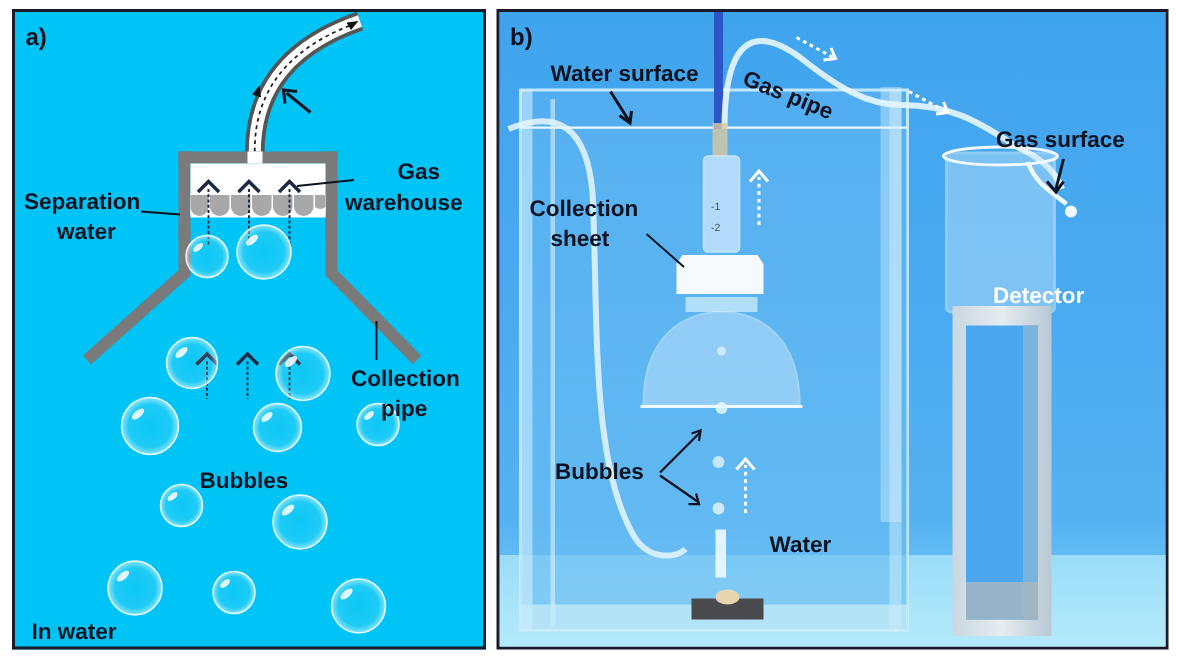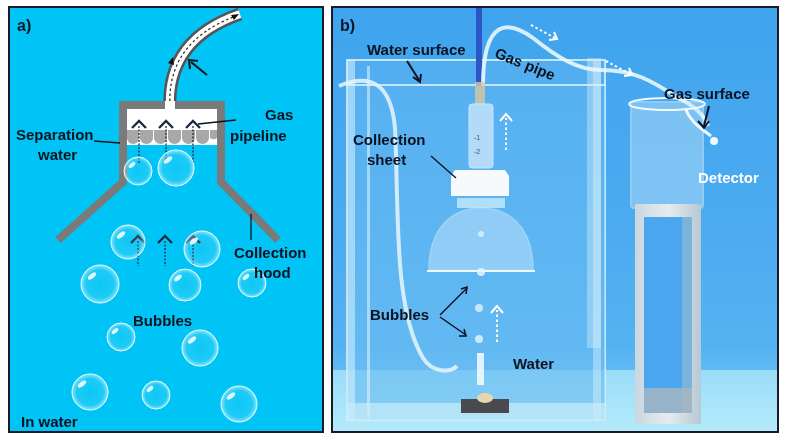--- a/index.html
+++ b/index.html
@@ -152,25 +152,25 @@
       <line x1="188" y1="116" x2="226" y2="112" stroke="#0b1320" stroke-width="1.3"></line>
 
       <line x1="84" y1="133" x2="110" y2="135" stroke="#0b1320" stroke-width="1.3"></line>
 
       <line x1="241" y1="206" x2="241" y2="232" stroke="#0b1320" stroke-width="1.3"></line>
     </g>
   </svg>
 
   <div class="lbl panel-id" style="left:7px; top:9px;">a)</div>
   <div class="lbl center" style="left:255px; top:98px;text-align:center;">Gas</div>
-  <div class="lbl" style="left:220px; top:119px;">pipeline</div>
+  <div class="lbl" style="left:220px; top:119px;">warehouse</div>
   <div class="lbl" style="left:6px; top:118px;">Separation</div>
   <div class="lbl" style="left:28px; top:138px;">water</div>
   <div class="lbl" style="left:224px; top:236px;">Collection</div>
-  <div class="lbl" style="left:244px; top:256px;">hood</div>
+  <div class="lbl" style="left:244px; top:256px;">pipe</div>
   <div class="lbl" style="left:123px; top:304px;">Bubbles</div>
   <div class="lbl" style="left:11px; top:405px;">In water</div>
 </div>
 
 <div id="panel-b" class="panel">
   <svg class="layer" width="448" height="427" viewBox="0 0 448 427">
     <defs>
       <linearGradient id="tankGrad" x1="0" y1="0" x2="0" y2="1">
         <stop offset="0%" stop-color="#6ab8f3" stop-opacity="0.45"></stop>
         <stop offset="100%" stop-color="#7cc8f6" stop-opacity="0.5"></stop>
@@ -266,16 +266,16 @@
       <polyline points="126,328 133,328 131,321" fill="none" stroke="#0b1320" stroke-width="1.5"></polyline>
     </g>
   </svg>
 
   <div class="lbl panel-id" style="left:7px; top:9px;">b)</div>
   <div class="lbl" style="left:22px; top:33px;margin-left:12px;">Water surface</div>
   <div class="lbl" style="left:166px; top:36px; transform: rotate(22deg); transform-origin: left top;">Gas pipe</div>
   <div class="lbl" style="left:20px; top:123px;">Collection</div>
   <div class="lbl" style="left:34px; top:143px;">sheet</div>
   <div class="lbl" style="left:331px; top:77px;">Gas surface</div>
-  <div class="lbl white" style="left:329px; top:161px;margin-left:36px;">Detector</div>
+  <div class="lbl white" style="left:329px; top:181px;">Detector</div>
   <div class="lbl" style="left:37px; top:298px;">Bubbles</div>
   <div class="lbl" style="left:180px; top:347px;">Water</div>
 </div>
 
 </body></html>

